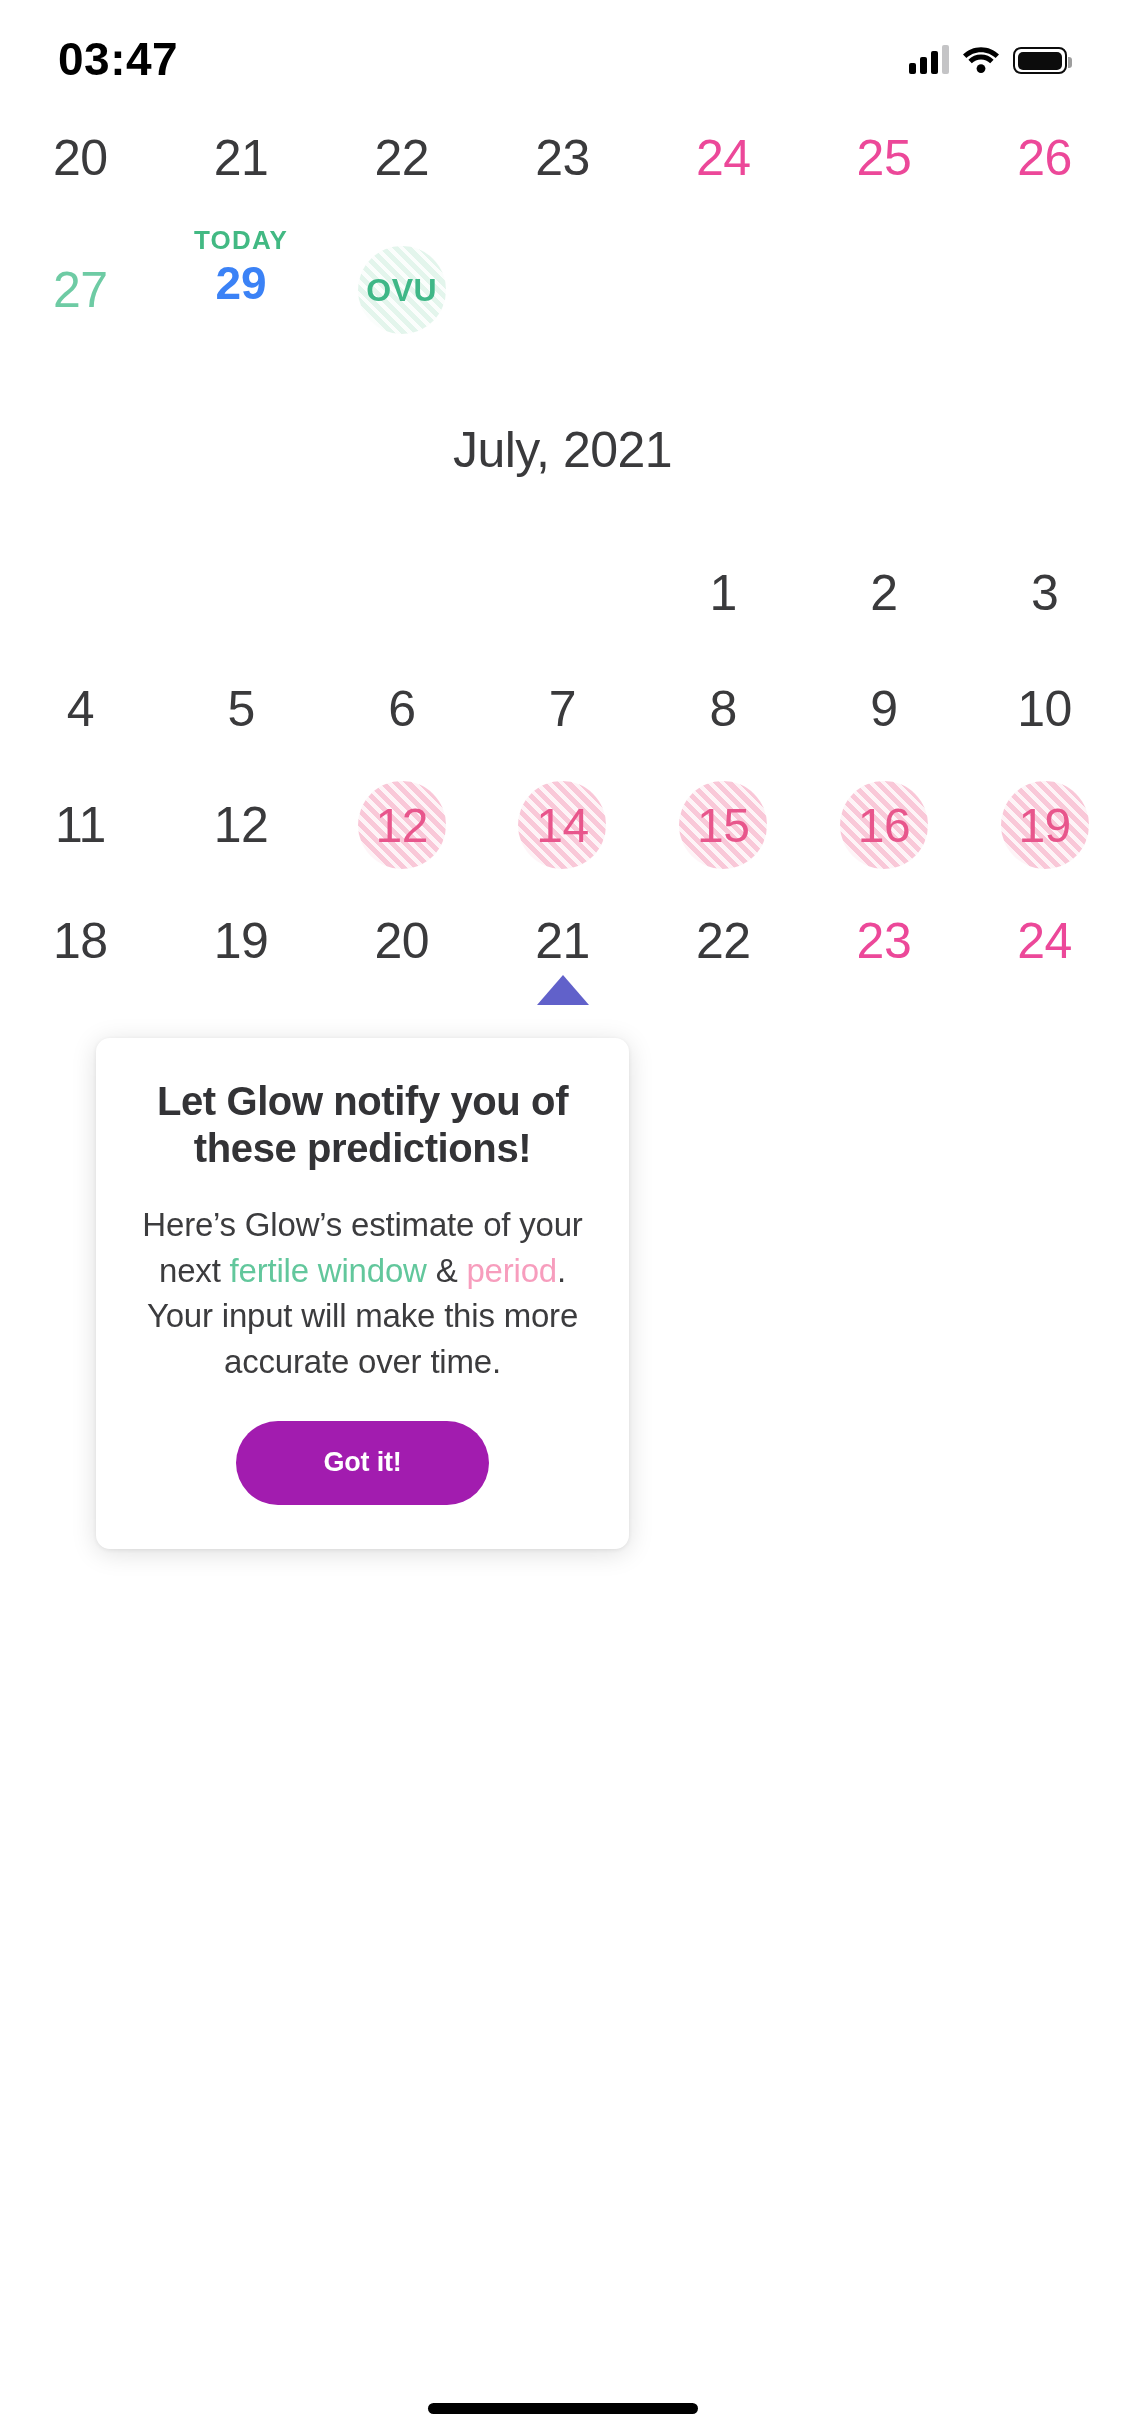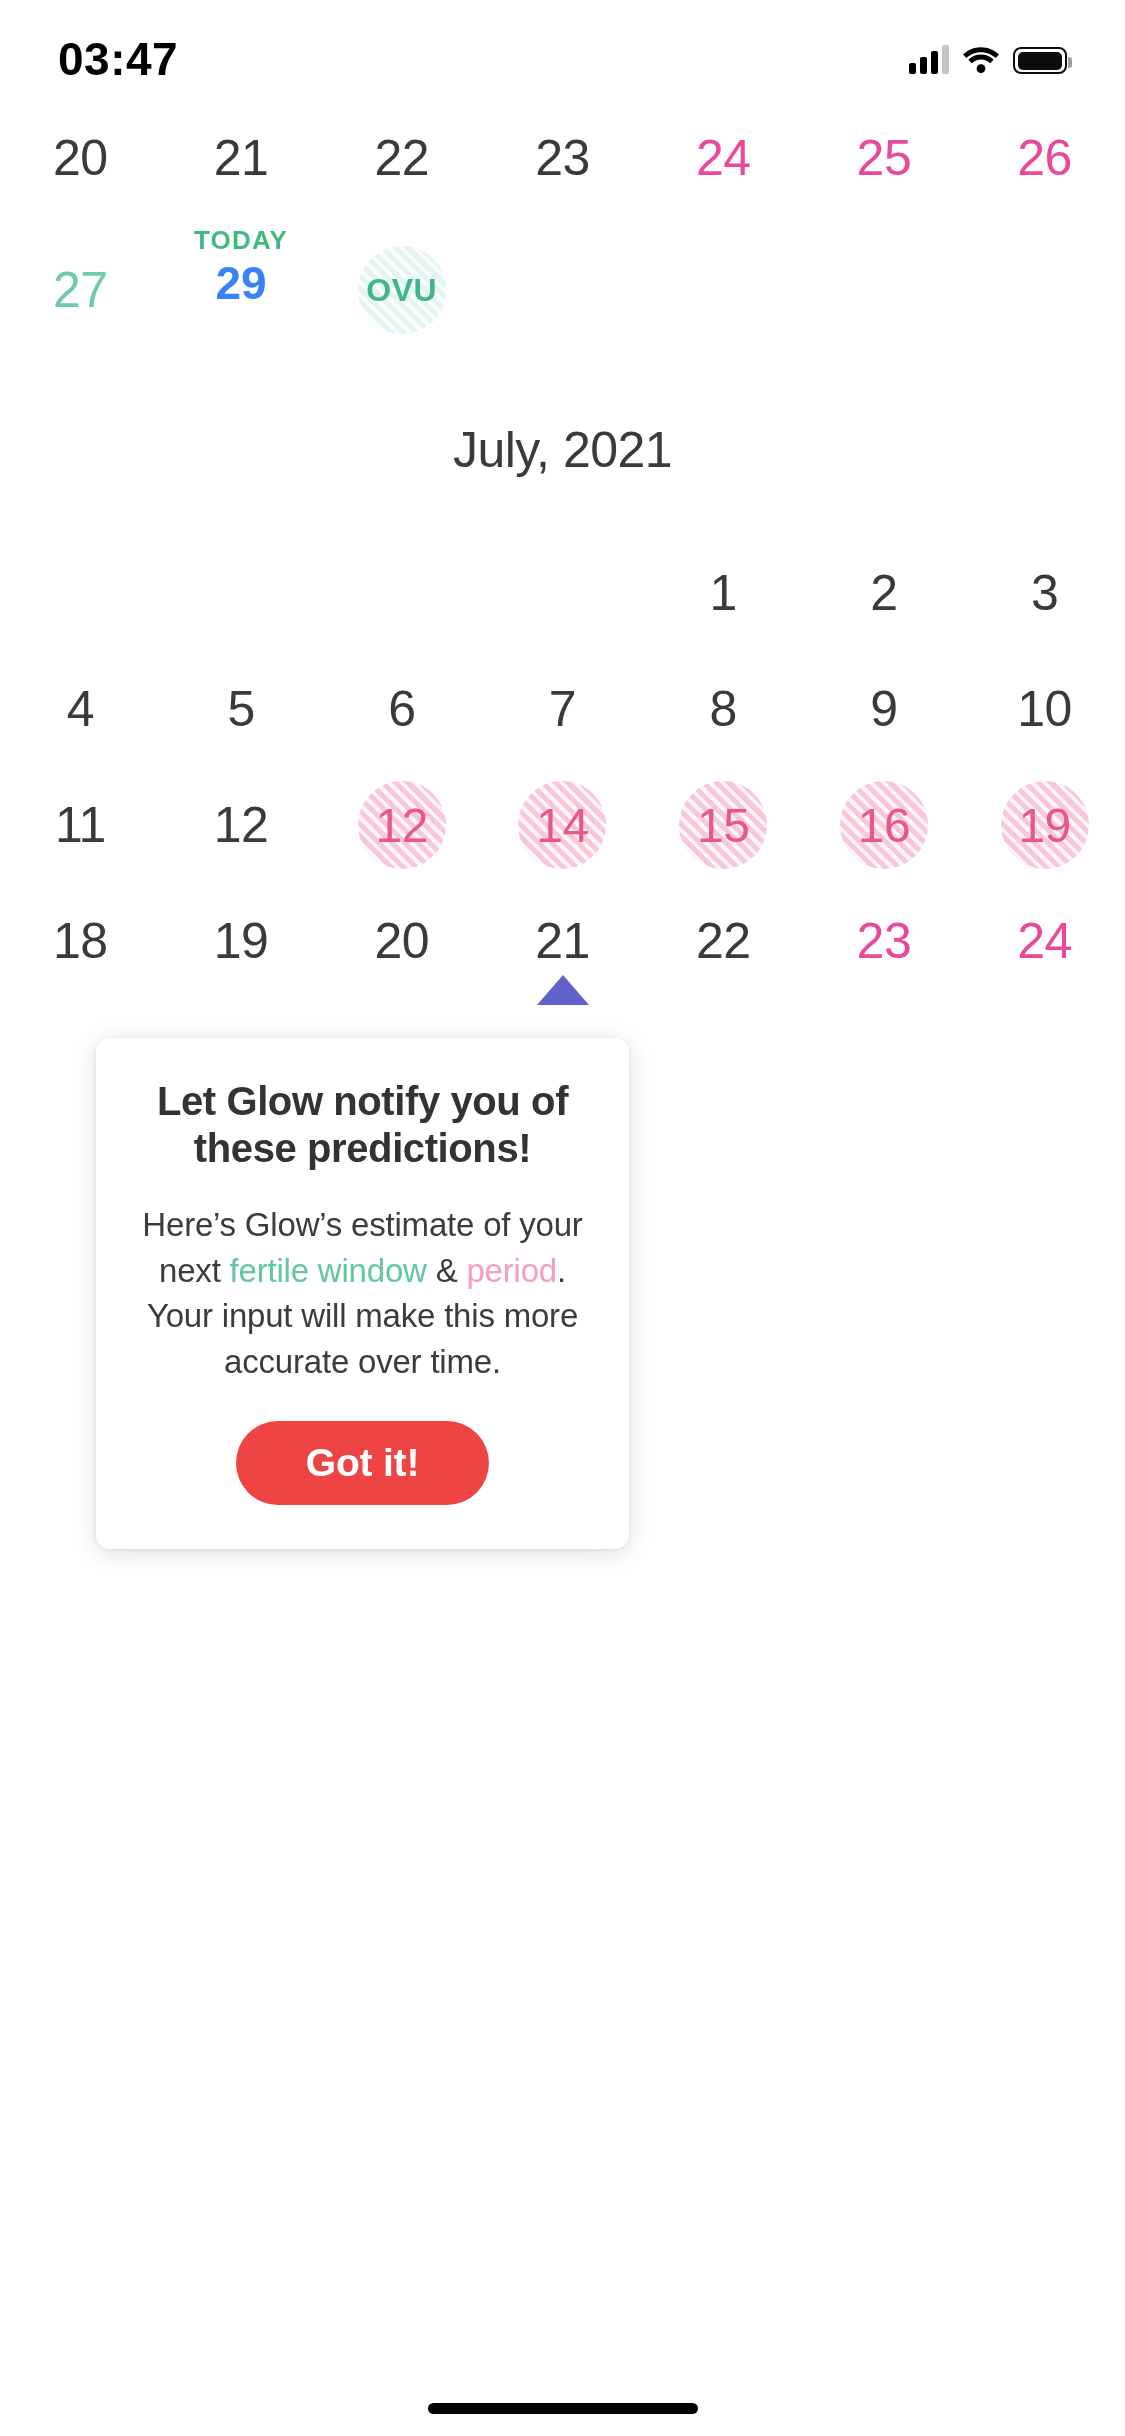--- a/index.html
+++ b/index.html
@@ -130,22 +130,22 @@
     margin-top:30px;
     font-size:33px; font-weight:400; color:#3c3c3e;
     line-height:1.38; letter-spacing:-0.2px;
   }
   .card-body .fertile { color:#62c79c; }
   .card-body .period  { color:#f79dbd; }
   .cta {
     margin:36px auto 0 auto;
     display:block;
     width:253px; height:84px;
-    background:#ef4444; border:none; border-radius:42px;
-    color:#ffffff; font-size:39px; font-weight:700;
+    background:#a21caf; border:none; border-radius:42px;
+    color:#ffffff; font-size:27px; font-weight:700;
     font-family:"Liberation Sans", sans-serif;
     letter-spacing:-0.2px; cursor:pointer;
   }
 
   
   .home-indicator {
     position:absolute; bottom:22px; left:50%; transform:translateX(-50%);
     width:270px; height:11px; background:#000; border-radius:6px;
   }
 </style>

